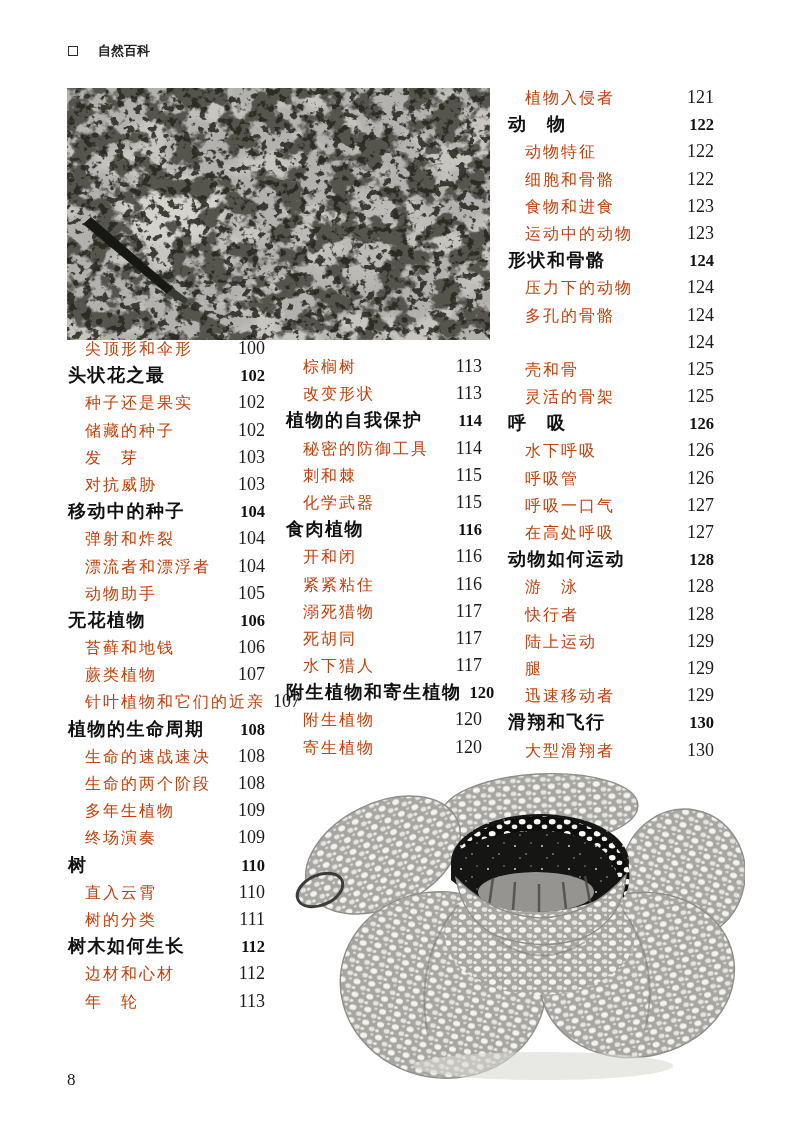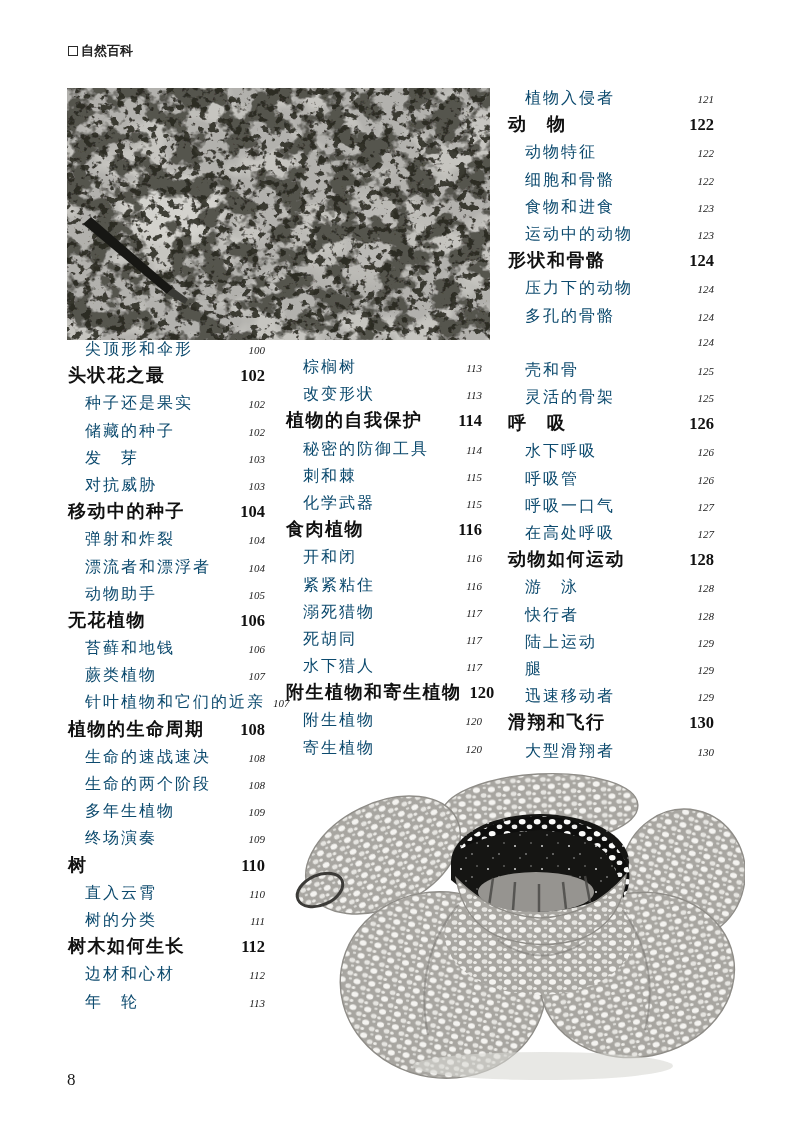--- a/index.html
+++ b/index.html
@@ -2,38 +2,38 @@
 <html><head>
 <meta charset="utf-8">
 <style>
   html,body{margin:0;padding:0;background:#e8e8e8;}
   .page{
     position:relative;width:800px;height:1129px;background:#ffffff;
     font-family:"Liberation Serif",serif;color:#1a1a1a;overflow:hidden;margin:0 auto;
   }
   
   .hdr{
-    position:absolute;left:68px;top:42px;display:flex;align-items:center;gap:3px;
+    position:absolute;left:68px;top:42px;display:flex;align-items:center;gap:20px;
     font-family:"Liberation Sans",sans-serif;font-size:13px;font-weight:600;color:#222;
   }
   .hdr .sq{width:10px;height:10px;border:1.6px solid #2a2a2a;display:inline-block;box-sizing:border-box;}
   
   .photo-top{position:absolute;left:67px;top:88px;width:423px;height:252px;}
   .photo-flower{position:absolute;left:293px;top:770px;width:452px;height:320px;}
   
   .toc-col{position:absolute;display:flex;flex-direction:column;}
   .col1{left:68px;top:335px;width:197px;}
   .col2{left:286px;top:353px;width:196px;}
   .col3{left:508px;top:84px;width:206px;}
   .toc-row{display:flex;align-items:baseline;height:27.2px;line-height:27.2px;white-space:nowrap;}
   .toc-row .lbl{white-space:nowrap;}
   .toc-row .pg{margin-left:auto;padding-left:8px;text-align:right;}
   .toc-row.sub{font-size:16px;}
-  .toc-row.sub .lbl{padding-left:17px;letter-spacing:2px;color:#0c4a6e;}
-  .toc-row.sub .pg{font-size:11px;letter-spacing:0;font-style:italic;}
+  .toc-row.sub .lbl{padding-left:17px;letter-spacing:2px;color:#c2410c;}
+  .toc-row.sub .pg{font-size:18px;letter-spacing:0;}
   .toc-row.head{font-weight:bold;font-size:18px;color:#111;}
   .toc-row.head .lbl{letter-spacing:1.5px;}
   .toc-row.head .pg{font-size:16.5px;letter-spacing:0;}
   
   .folio{position:absolute;left:67px;top:1070px;font-size:17px;color:#1a1a1a;}
 </style>
 </head>
 <body>
 
 <div class="page">

